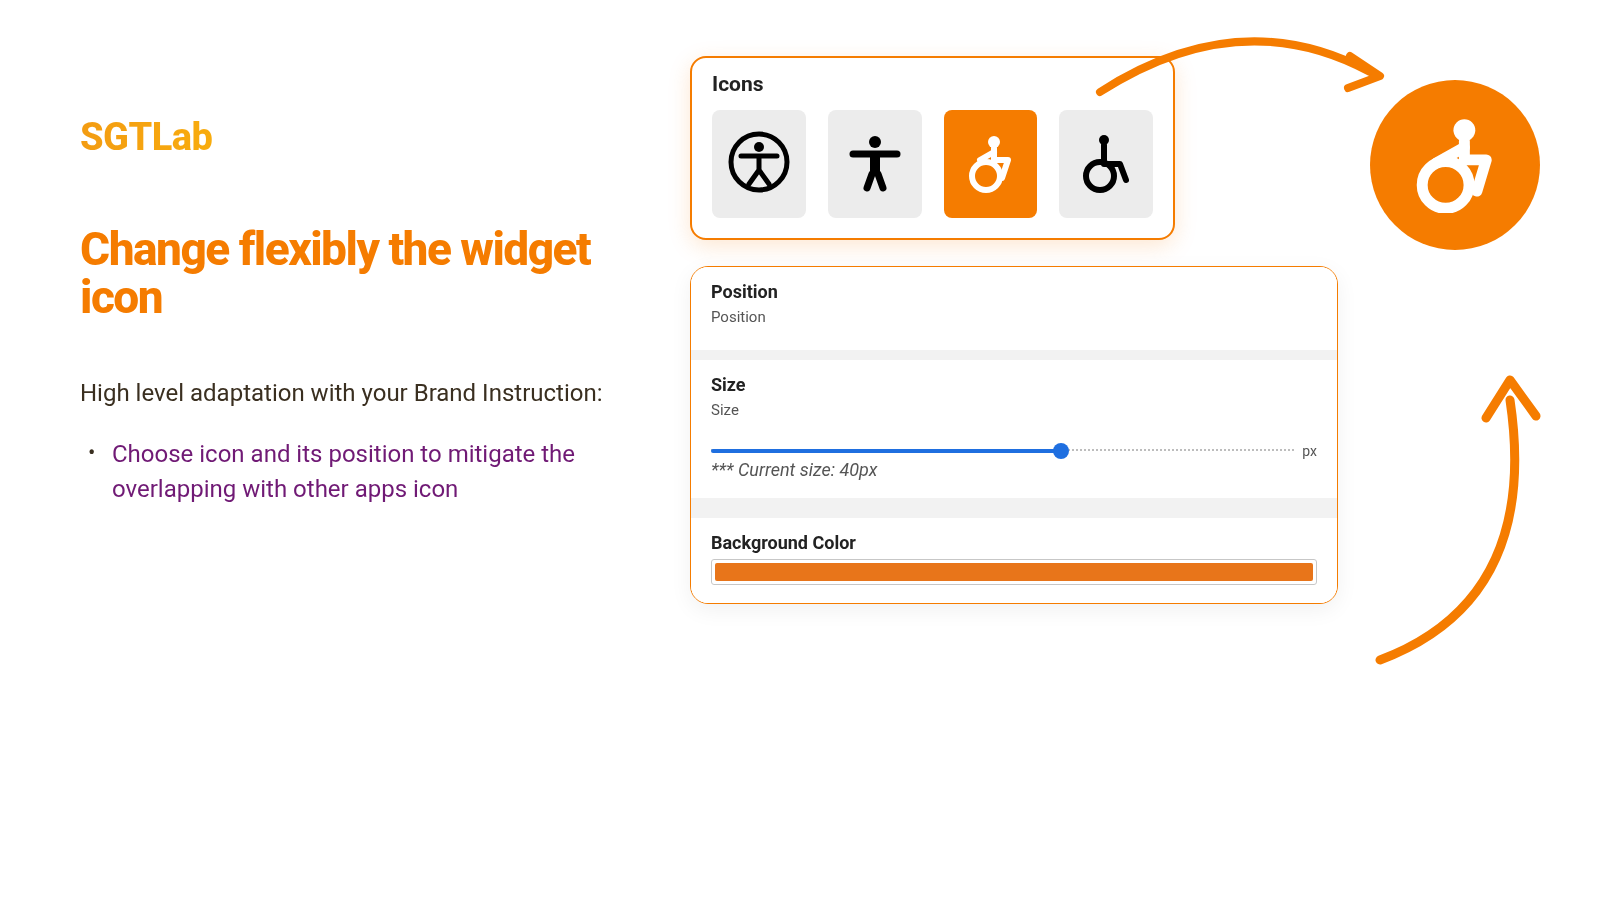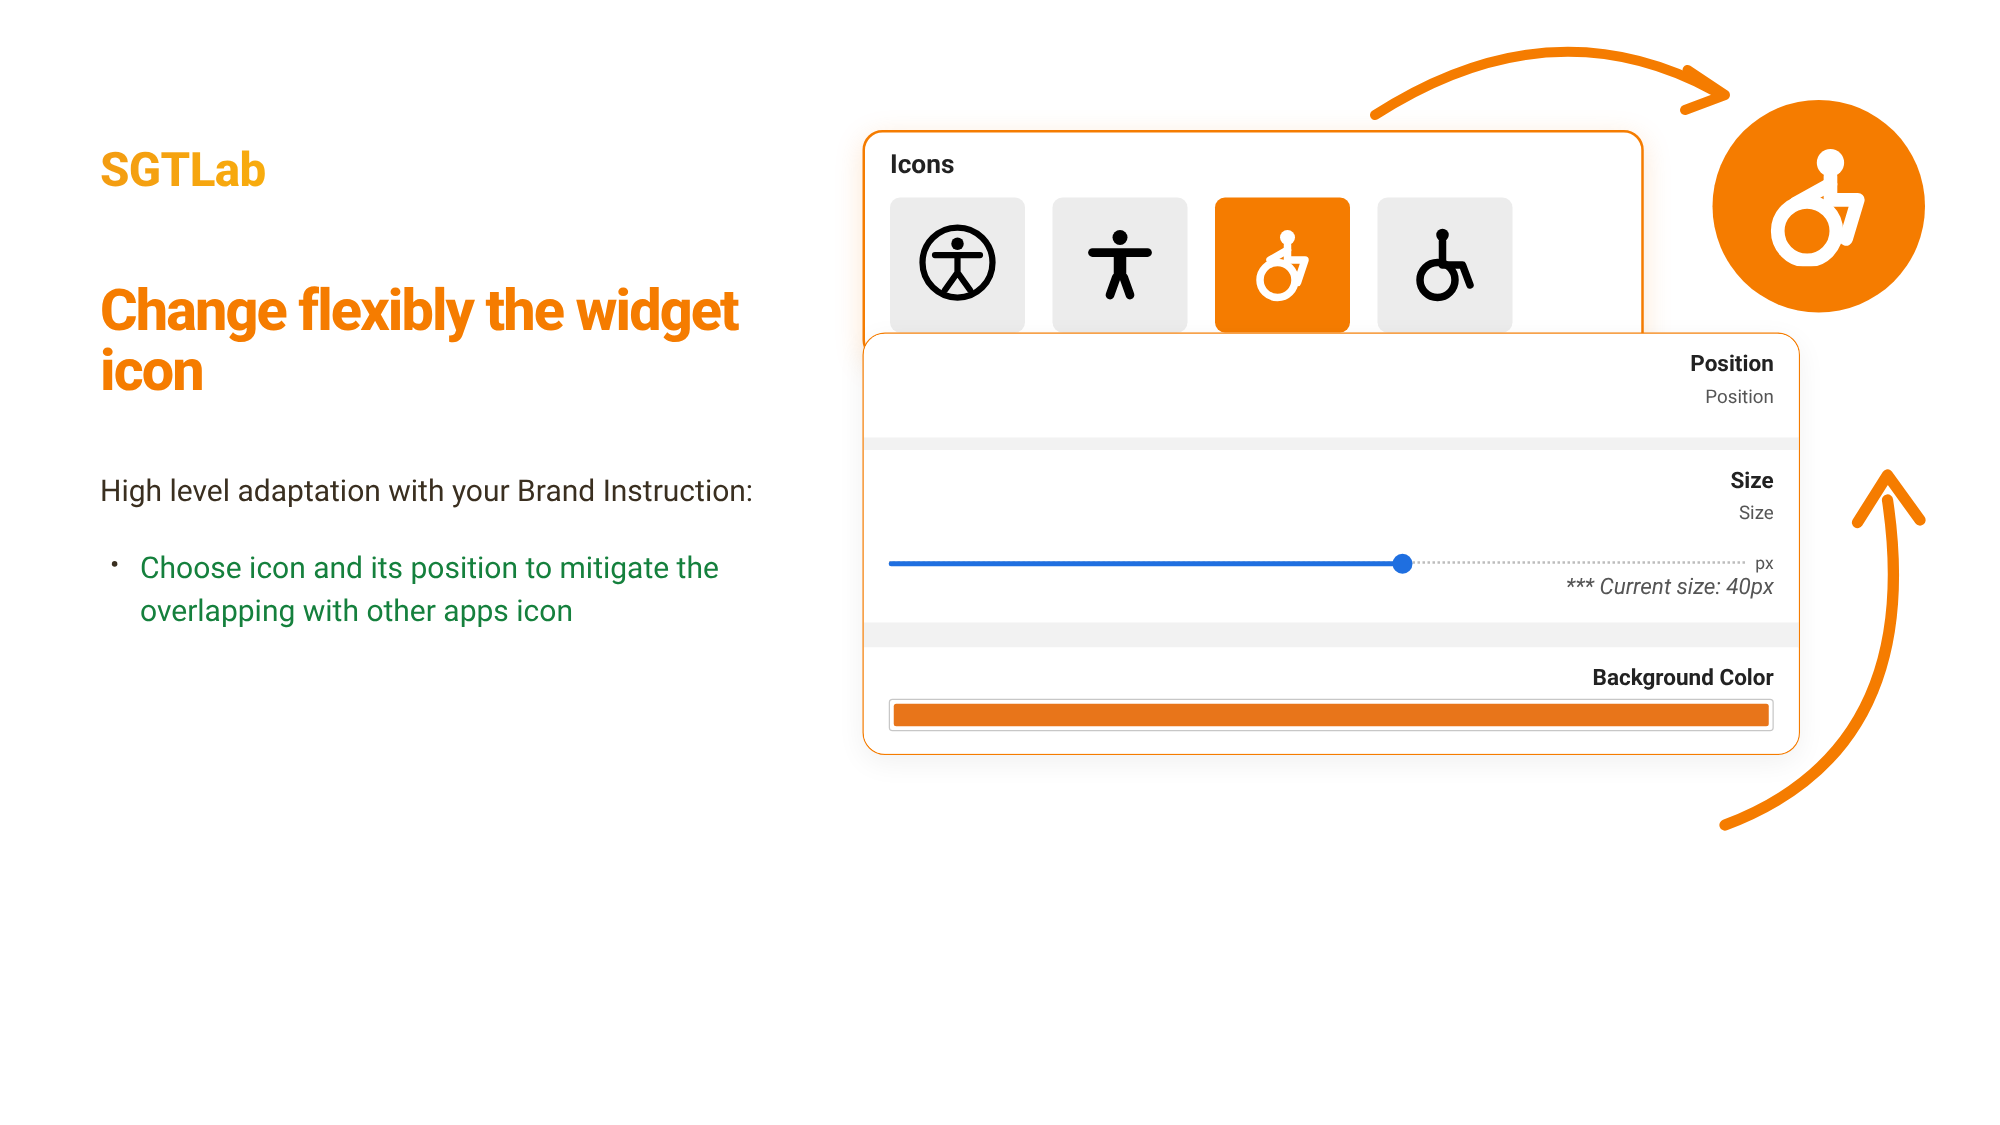--- a/index.html
+++ b/index.html
@@ -43,46 +43,45 @@
     line-height: 1.35;
     margin-bottom: 28px;
   }
   ul.bullets {
     list-style: none;
     padding-left: 28px;
   }
   ul.bullets li {
     position: relative;
     font-size: 24px;
-    color: #15803d;
+    color: #701a75;
     line-height: 1.45;
     margin-bottom: 22px;
     padding-left: 4px;
   }
   ul.bullets li::before {
     content: "•";
     position: absolute;
     left: -20px;
     top: 0;
     color: #3a2f20;
     font-size: 22px;
   }
 
   
   .icons-card {
     position: absolute;
     left: 690px;
     top: 56px;
-    width: 625px;
+    width: 485px;
     border: 2px solid #F57C00;
     border-radius: 16px;
     padding: 14px 20px 20px 20px;
     box-shadow: 0 6px 22px rgba(245,124,0,0.18);
     background: #fff;
-    margin-top: 48px;
   }
   .icons-card-title {
     font-size: 21px;
     font-weight: 700;
     color: #222;
     margin-bottom: 14px;
   }
   .icon-row {
     display: flex;
     gap: 22px;
@@ -98,27 +97,26 @@
     cursor: pointer;
   }
   .icon-tile.selected { background: #F57C00; }
   .icon-tile svg { width: 64px; height: 64px; }
 
   
   .settings-card {
     position: absolute;
     left: 690px;
     top: 266px;
-    width: 750px;
+    width: 648px;
     border: 1.5px solid #F57C00;
     border-radius: 18px;
     background: #fff;
     box-shadow: 0 6px 22px rgba(0,0,0,0.06);
     overflow: hidden;
-    text-align: right;
   }
   .section {
     background: #fff;
     padding: 14px 20px 18px 20px;
   }
   .section-sep {
     height: 10px;
     background: #f2f2f2;
   }
   .sec-title {

